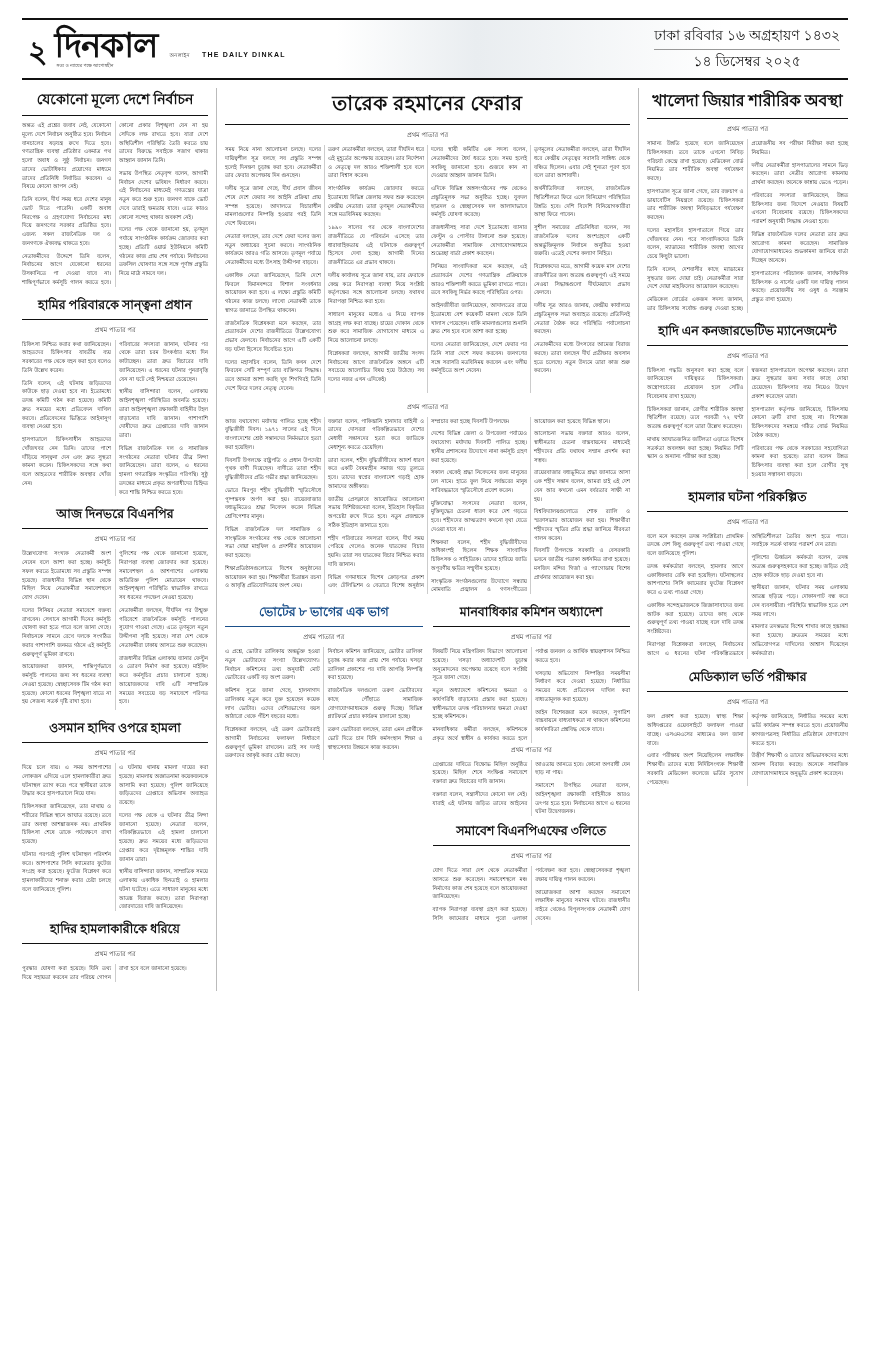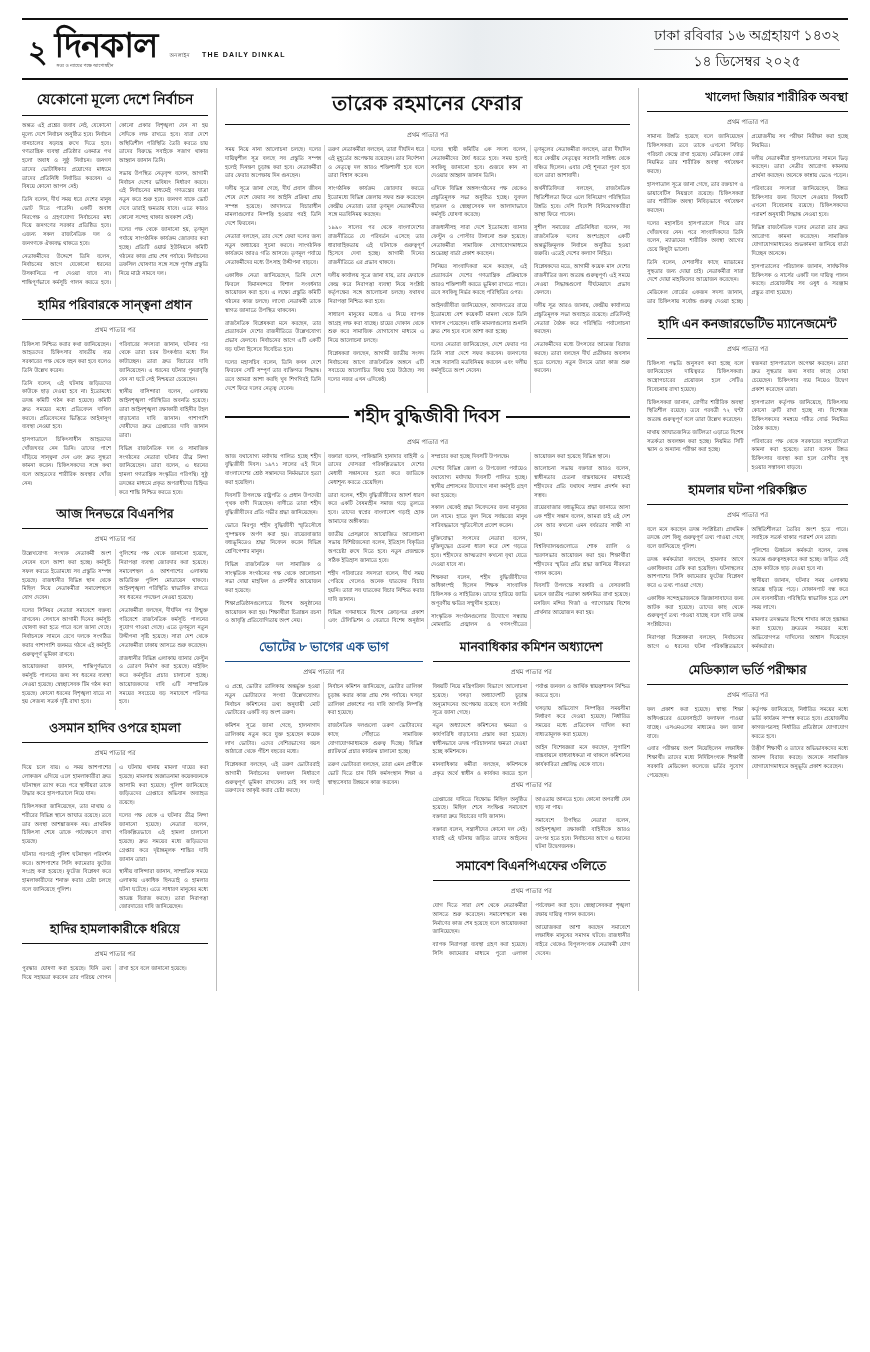--- a/index.html
+++ b/index.html
@@ -90,21 +90,21 @@
     font-family: "Liberation Serif", serif;
     font-weight: bold;
     color: #111;
     text-align: center;
     border-bottom: 1.5px solid #111;
     padding-bottom: 3px;
     margin: 0 0 5px 0;
   }
   .h-lead   { font-size: 14px; }
   .h-big    { font-size: 20px; letter-spacing: .5px; }
-  .h-mid    { font-size: 12px; text-align: right; }
+  .h-mid    { font-size: 16px; }
   .h-small  { font-size: 12.5px; }
   .byline {
     text-align: center;
     font-size: 6.5px;
     color: #333;
     margin: 2px 0 4px 0;
   }
   .para {
     font-size: 5.4px;
     line-height: 1.62;
@@ -247,25 +247,20 @@
           <p class="para">তৃণমূলের নেতাকর্মীরা বলছেন, তারা দীর্ঘদিন ধরে কেন্দ্রীয় নেতৃত্বের সরাসরি সান্নিধ্য থেকে বঞ্চিত ছিলেন। এবার সেই শূন্যতা পূরণ হবে বলে তারা আশাবাদী।</p>
           <p class="para">অর্থনীতিবিদরা বলছেন, রাজনৈতিক স্থিতিশীলতা ফিরে এলে বিনিয়োগ পরিস্থিতির উন্নতি হবে। দেশি বিদেশি বিনিয়োগকারীরা আস্থা ফিরে পাবেন।</p>
           <p class="para">সুশীল সমাজের প্রতিনিধিরা বলেন, সব রাজনৈতিক দলের অংশগ্রহণে একটি অন্তর্ভুক্তিমূলক নির্বাচন অনুষ্ঠিত হওয়া জরুরি। এতেই দেশের কল্যাণ নিহিত।</p>
           <p class="para">বিশ্লেষকদের মতে, আগামী কয়েক মাস দেশের রাজনীতির জন্য অত্যন্ত গুরুত্বপূর্ণ। এই সময়ে নেওয়া সিদ্ধান্তগুলো দীর্ঘমেয়াদে প্রভাব ফেলবে।</p>
           <p class="para">দলীয় সূত্র আরও জানায়, কেন্দ্রীয় কার্যালয়ে প্রস্তুতিমূলক সভা অব্যাহত রয়েছে। প্রতিদিনই নেতারা বৈঠক করে পরিস্থিতি পর্যালোচনা করছেন।</p>
           <p class="para">নেতাকর্মীদের মধ্যে উৎসবের আমেজ বিরাজ করছে। তারা বলছেন দীর্ঘ প্রতীক্ষার অবসান হতে চলেছে। নতুন উদ্যমে তারা কাজ শুরু করবেন।</p>
         </div>
       </div>
 
       <div class="article">
-        <div class="sec-title-wrap">
-          <span class="line"></span>
-          <span class="txt">শহীদ বুদ্ধিজীবী দিবস</span>
-          <span class="line"></span>
-        </div>
         <div class="byline">প্রথম পাতার পর</div>
         <div class="fourcol">
           <p class="para">আজ যথাযোগ্য মর্যাদায় পালিত হচ্ছে শহীদ বুদ্ধিজীবী দিবস। ১৯৭১ সালের এই দিনে বাংলাদেশের শ্রেষ্ঠ সন্তানদের নির্মমভাবে হত্যা করা হয়েছিল।</p>
           <p class="para">দিবসটি উপলক্ষে রাষ্ট্রপতি ও প্রধান উপদেষ্টা পৃথক বাণী দিয়েছেন। বাণীতে তারা শহীদ বুদ্ধিজীবীদের প্রতি গভীর শ্রদ্ধা জানিয়েছেন।</p>
           <p class="para">ভোরে মিরপুর শহীদ বুদ্ধিজীবী স্মৃতিসৌধে পুষ্পস্তবক অর্পণ করা হয়। রায়েরবাজার বধ্যভূমিতেও শ্রদ্ধা নিবেদন করেন বিভিন্ন শ্রেণিপেশার মানুষ।</p>
           <p class="para">বিভিন্ন রাজনৈতিক দল সামাজিক ও সাংস্কৃতিক সংগঠনের পক্ষ থেকে আলোচনা সভা দোয়া মাহফিল ও প্রদর্শনীর আয়োজন করা হয়েছে।</p>
           <p class="para">শিক্ষাপ্রতিষ্ঠানগুলোতে বিশেষ অনুষ্ঠানের আয়োজন করা হয়। শিক্ষার্থীরা চিত্রাঙ্কন রচনা ও আবৃত্তি প্রতিযোগিতায় অংশ নেয়।</p>
           <p class="para">বক্তারা বলেন, পাকিস্তানি হানাদার বাহিনী ও তাদের দোসররা পরিকল্পিতভাবে দেশের মেধাবী সন্তানদের হত্যা করে জাতিকে মেধাশূন্য করতে চেয়েছিল।</p>
           <p class="para">তারা বলেন, শহীদ বুদ্ধিজীবীদের আদর্শ ধারণ করে একটি বৈষম্যহীন সমাজ গড়ে তুলতে হবে। তাদের স্বপ্নের বাংলাদেশ গড়াই হোক আমাদের অঙ্গীকার।</p>
           <p class="para">জাতীয় প্রেসক্লাবে আয়োজিত আলোচনা সভায় বিশিষ্টজনেরা বলেন, ইতিহাস বিকৃতির অপচেষ্টা রুখে দিতে হবে। নতুন প্রজন্মকে সঠিক ইতিহাস জানাতে হবে।</p>

